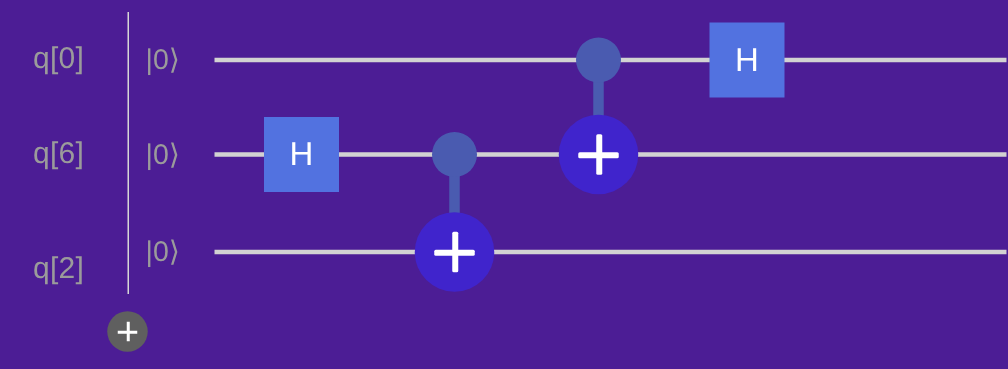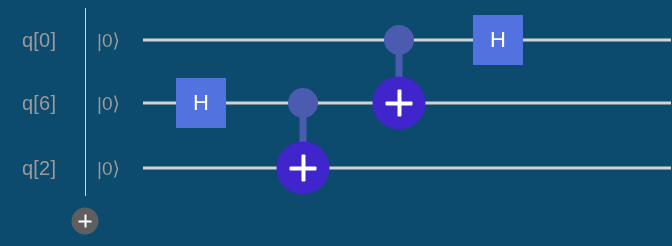--- a/index.html
+++ b/index.html
@@ -148,28 +148,28 @@
     top: 50%;
     left: 7px;
     height: 2px;
     width: 13px;
     transform: translateY(-50%);
   }
 </style>
 </head>
 <body>
 
-<div id="circuit-root" style="background: #0c4a6e;">
+<div id="circuit-root" style="background: #4c1d95;">
 
   <div id="divider" style="background: rgb(214, 214, 214);"></div>
 
   <div id="qubit-labels">
       <div class="qubit-label" style="top: 40px; color: rgb(155, 155, 155);">q[0]</div>
       <div class="qubit-label" style="top: 103px; color: rgb(155, 155, 155);">q[6]</div>
-      <div class="qubit-label" style="top: 168px; color: rgb(155, 155, 155);">q[2]</div>
+      <div class="qubit-label" style="top: 180px; color: rgb(155, 155, 155);">q[2]</div>
     </div>
   <div id="qubit-kets">
       <div class="qubit-ket" style="top: 40px; color: rgb(155, 155, 155);">|0⟩</div>
       <div class="qubit-ket" style="top: 103px; color: rgb(155, 155, 155);">|0⟩</div>
       <div class="qubit-ket" style="top: 168px; color: rgb(155, 155, 155);">|0⟩</div>
     </div>
   <div id="wires">
       <div class="wire" style="top: 40px; left: 143px; width: 528px; background: rgb(210, 210, 210);"></div>
       <div class="wire" style="top: 103px; left: 143px; width: 528px; background: rgb(210, 210, 210);"></div>
       <div class="wire" style="top: 168px; left: 143px; width: 528px; background: rgb(210, 210, 210);"></div>

